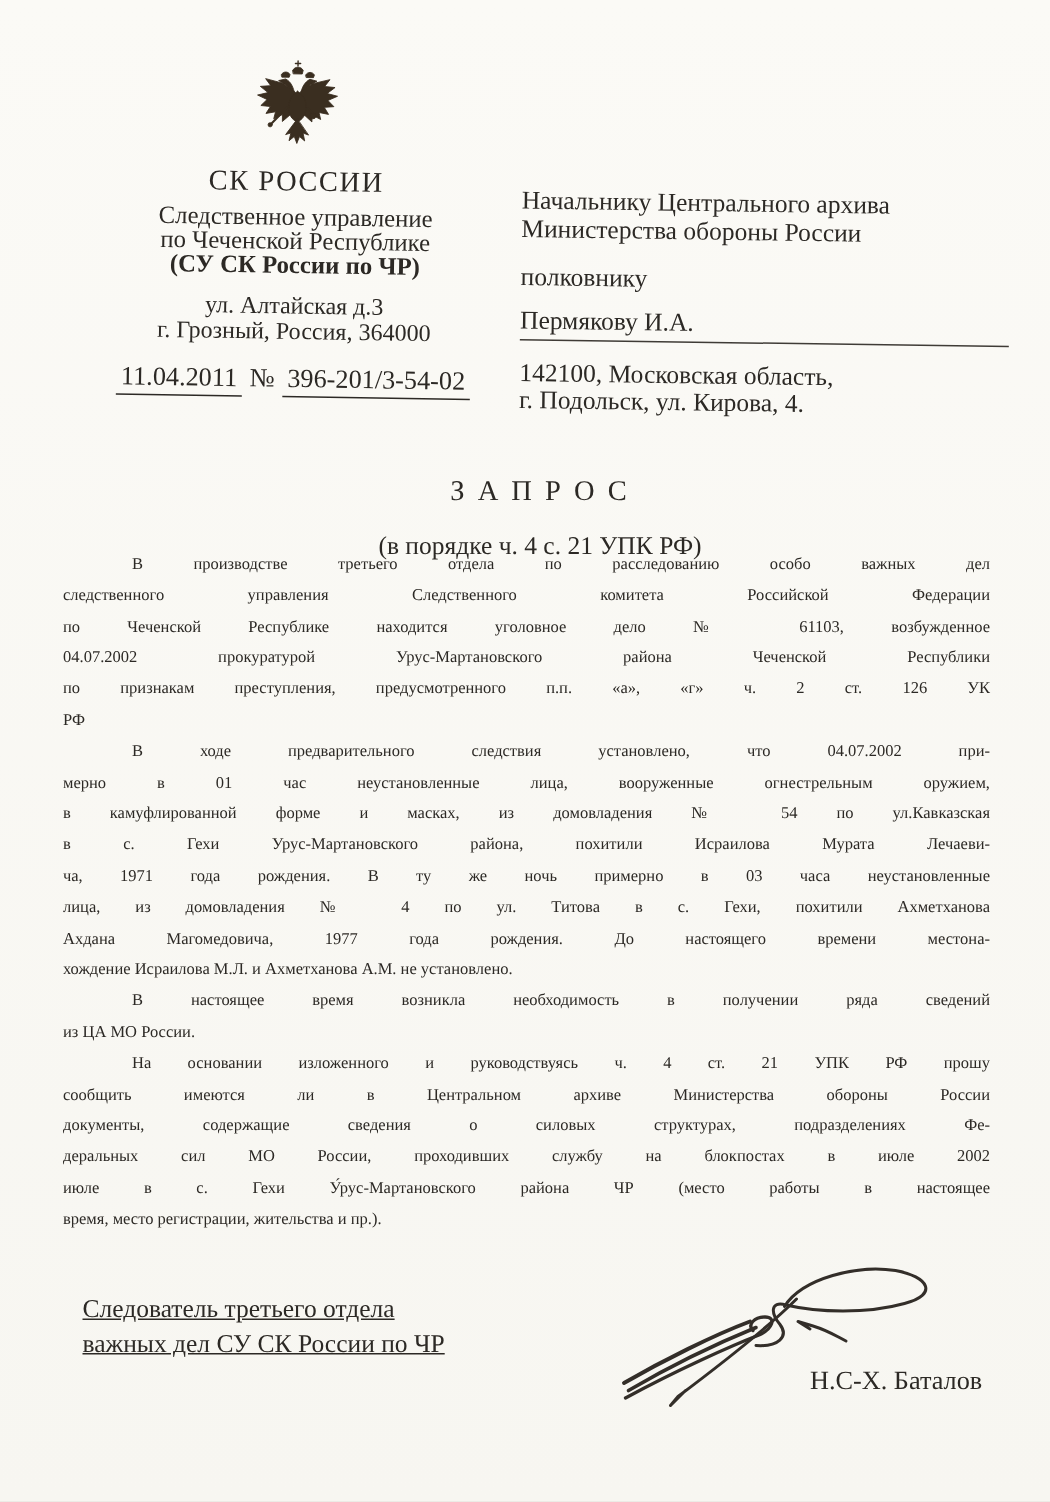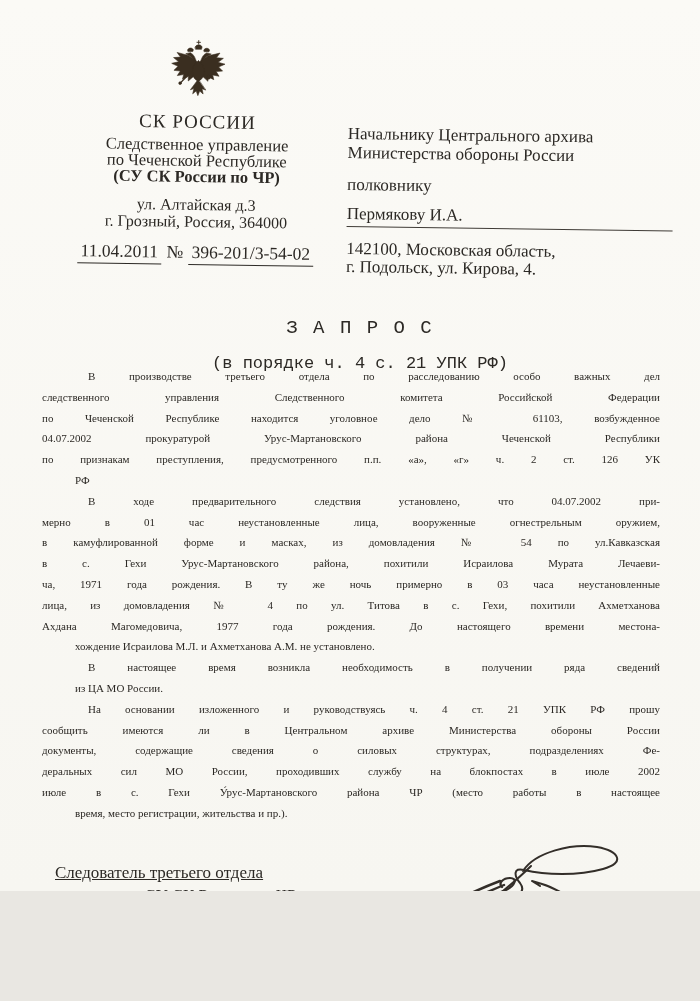--- a/index.html
+++ b/index.html
@@ -3,21 +3,21 @@
 <meta charset="utf-8">
 <style>
   * { margin:0; padding:0; box-sizing:border-box; }
   html,body { width:700px; }
   body {
     background:#e9e7e2;
     font-family:"Liberation Serif","DejaVu Serif",serif;
   }
   .page {
     position:relative;
-    width:700px; height:891px;
+    width:700px; height:1001px;
     background:linear-gradient(180deg, var(--paper) 0%, #f7f6f1 100%);
     color:var(--ink);
     overflow:hidden;
   }
 
   
   .sender {
     position:absolute; left:72px; top:40px; width:250px;
     text-align:center;
     transform:rotate(0.9deg);
@@ -40,34 +40,34 @@
     transform:rotate(0.8deg); transform-origin:left top;
   }
   .addressee .l { line-height:19px; }
   .rank { margin-top:13px; line-height:19px; }
   .addr-name { margin-top:10px; line-height:19px; }
   .rule { margin-top:3px; width:100%; border-top:1.8px solid var(--rule); }
   .postal { margin-top:13px; line-height:18px; }
   .postal2 { line-height:18px; }
 
   
-  .title-block { position:absolute; left:50px; top:318px; width:620px; text-align:center;font-family:Liberation Mono, monospace; }
+  .title-block { position:absolute; left:50px; top:318px; width:620px; text-align:center; }
   .doc-title { font-size:19px; letter-spacing:2px; line-height:20px; }
   .doc-subtitle { font-size:17px; margin-top:16px; line-height:20px; }
 
   
   .body-text { position:absolute; left:42px; top:366px; width:618px; font-size:11px; }
   .para .line {
     line-height:20.8px;
     text-align:justify;
     text-align-last:justify;
     white-space:normal;
   }
   .para .line:first-child { text-indent:46px; }
-  .para .line:last-child { text-align-last:left;margin-left:33px; }
+  .para .line:last-child { text-align-last:left; }
 
   
   .signer { position:absolute; left:55px; top:861px; font-size:17px; }
   .signer .sig-line { line-height:23px;text-decoration:underline; }
   .autograph { position:absolute; left:402px; top:840px; }
   .signer-name { position:absolute; left:540px; top:910px; font-size:17.5px; line-height:20px; }
 </style>
 </head>
 <body>
 

